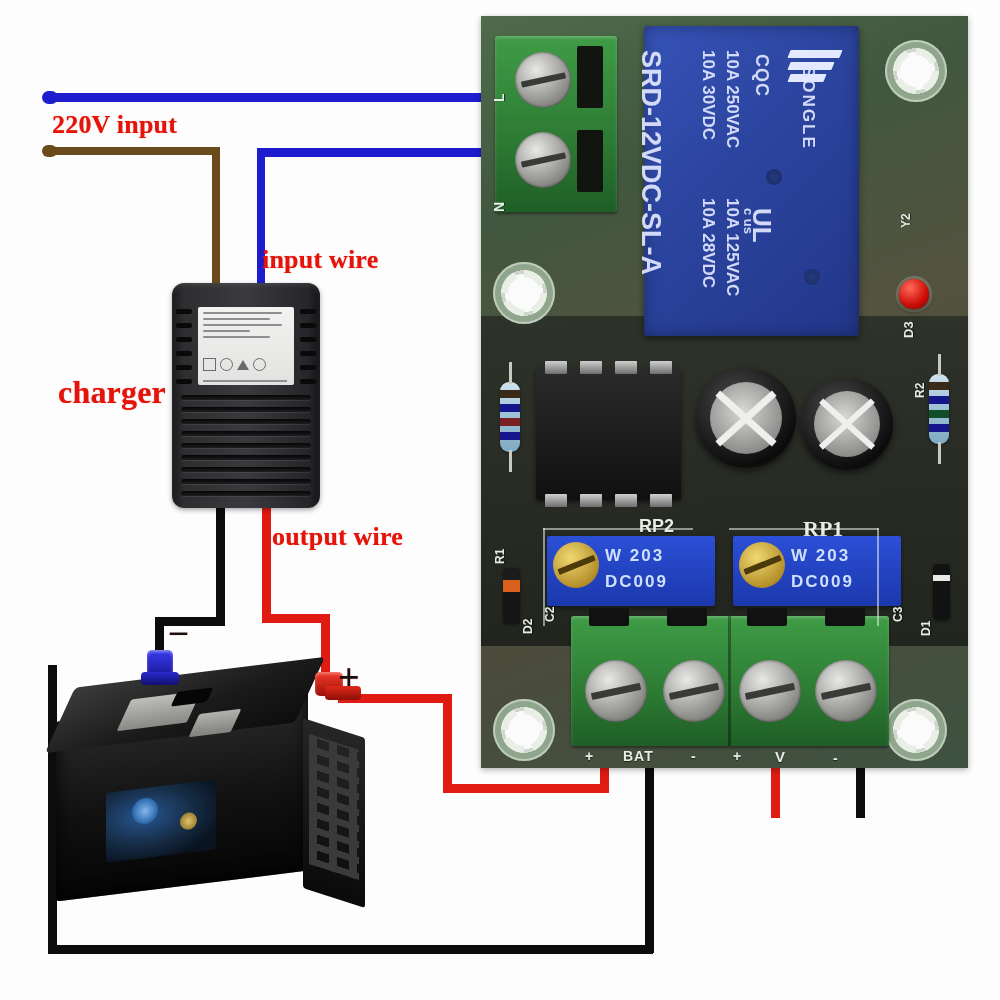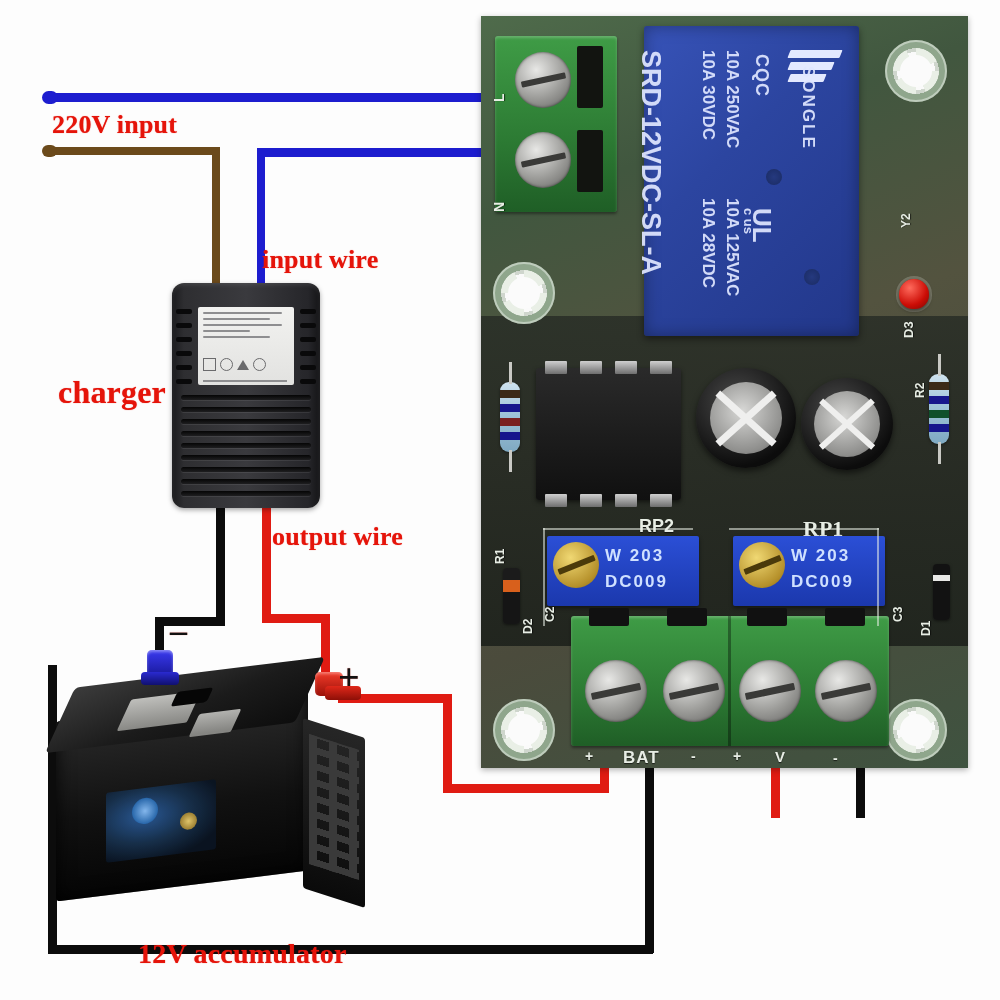--- a/index.html
+++ b/index.html
@@ -166,21 +166,21 @@
   .ecapX{position:absolute;left:12%;top:47%;width:76%;height:7%;background:#efefee;transform:rotate(-42deg);}
 
   
   .res{position:absolute;width:20px;height:70px;border-radius:9px;
       background:linear-gradient(180deg,#cfe3ef,#9fc3d8 45%,#7fa9c2);
       box-shadow:0 1px 3px rgba(0,0,0,.45);}
   .res .band{position:absolute;left:0;width:100%;height:8px;}
   .res .lead{position:absolute;left:45%;width:3px;height:22px;background:#c9c9c4;}
 
   
-  .pot{position:absolute;width:152px;height:70px;background:linear-gradient(180deg,#2b4fd6,#1b38ad);
+  .pot{position:absolute;width:168px;height:70px;background:linear-gradient(180deg,#2b4fd6,#1b38ad);
       border-radius:2px;box-shadow:0 2px 4px rgba(0,0,0,.45);}
   .pot .knob{position:absolute;left:6px;top:6px;width:46px;height:46px;border-radius:50%;
       background:radial-gradient(circle at 38% 34%,#f0d873,#b5902a 70%,#7d5f13);}
   .pot .knob:after{content:"";position:absolute;left:8%;top:44%;width:84%;height:12%;background:#4b3a0a;
       border-radius:1px;transform:rotate(-22deg);}
   .pot .pt{position:absolute;left:58px;color:#cfe0ff;font-family:"Liberation Sans", sans-serif;
       font-weight:bold;font-size:17px;letter-spacing:2px;white-space:nowrap;}
   .silk{position:absolute;color:#e8eee5;font-family:"Liberation Sans", sans-serif;font-weight:bold;
       font-size:15px;white-space:nowrap;text-shadow:0 1px 1px rgba(0,0,0,.6);}
   .silk.rot{transform:rotate(-90deg);transform-origin:left top;}
@@ -403,34 +403,33 @@
       <div style="position:absolute;left:96px;top:-8px;width:40px;height:18px;background:#111;border-radius:2px;"></div>
       <div style="position:absolute;left:176px;top:-8px;width:40px;height:18px;background:#111;border-radius:2px;"></div>
       <div style="position:absolute;left:254px;top:-8px;width:40px;height:18px;background:#111;border-radius:2px;"></div>
       <div style="position:absolute;left:157px;top:0;width:3px;height:130px;background:rgba(0,0,0,.35);"></div>
       <div class="scr" style="left:14px;top:44px;width:62px;height:62px;"></div>
       <div class="scr" style="left:92px;top:44px;width:62px;height:62px;"></div>
       <div class="scr" style="left:168px;top:44px;width:62px;height:62px;"></div>
       <div class="scr" style="left:244px;top:44px;width:62px;height:62px;"></div>
     </div>
     <div class="silk" style="left:104px;top:732px;font-size:14px;">+</div>
-    <div class="silk" style="left:142px;top:732px;font-size:17px;letter-spacing:1px;">BAT</div>
+    <div class="silk" style="left:142px;top:732px;font-size:14px;letter-spacing:1px;">BAT</div>
     <div class="silk" style="left:210px;top:732px;font-size:14px;">-</div>
     <div class="silk" style="left:252px;top:732px;font-size:14px;">+</div>
     <div class="silk" style="left:294px;top:732px;font-size:15px;">V</div>
     <div class="silk" style="left:352px;top:734px;font-size:14px;">-</div>
 
     <div class="trace" style="left:62px;top:512px;width:150px;height:2px;"></div>
     <div class="trace" style="left:248px;top:512px;width:150px;height:2px;"></div>
     <div class="trace" style="left:62px;top:512px;width:2px;height:98px;"></div>
     <div class="trace" style="left:396px;top:512px;width:2px;height:98px;"></div>
   </div>
 
 
   <div class="lbl" style="left:52px;top:110px;font-size:26px;">220V input</div>
   <div class="lbl" style="left:262px;top:245px;font-size:26px;">input wire</div>
   <div class="lbl" style="left:58px;top:374px;font-size:32px;">charger</div>
   <div class="lbl" style="left:272px;top:522px;font-size:26px;">output wire</div>
   <div class="lbl" style="left:170px;top:612px;font-size:34px;color:#111;">–</div>
   <div class="lbl" style="left:338px;top:655px;font-size:38px;color:#111;">+</div>
-  <div class="lbl" style="left:138px;top:938px;font-size:28px;">12V accumulator</div>
 
 </div>
 
 </body></html>

